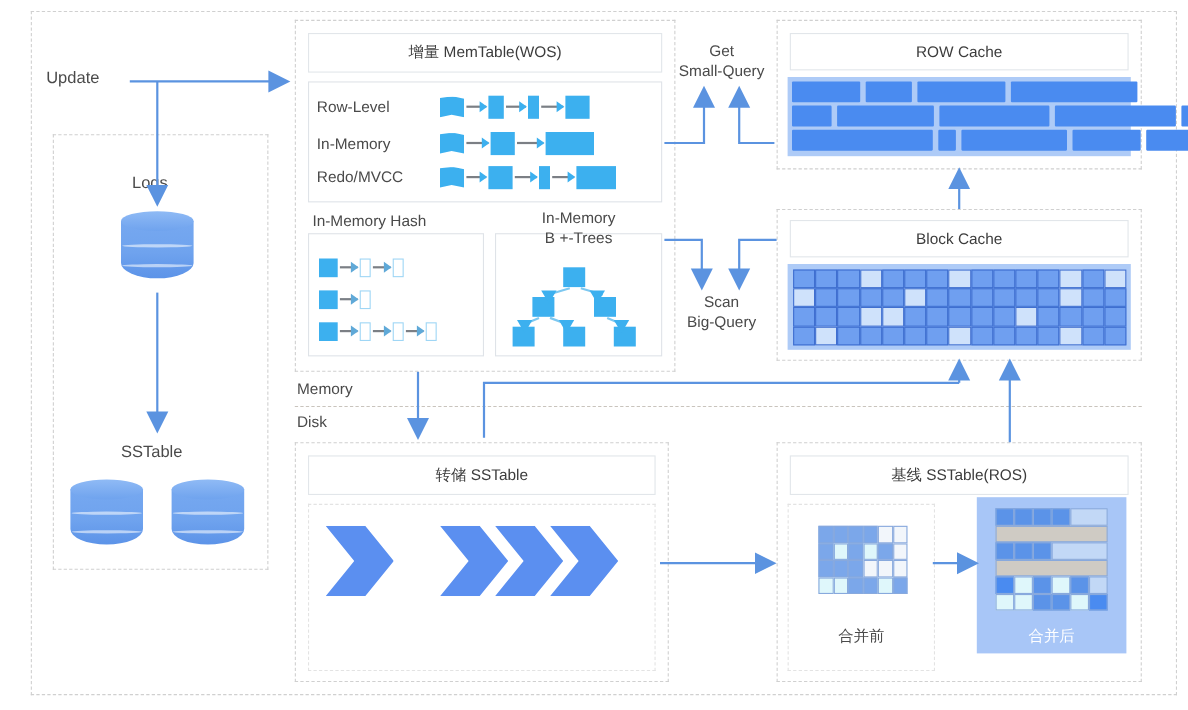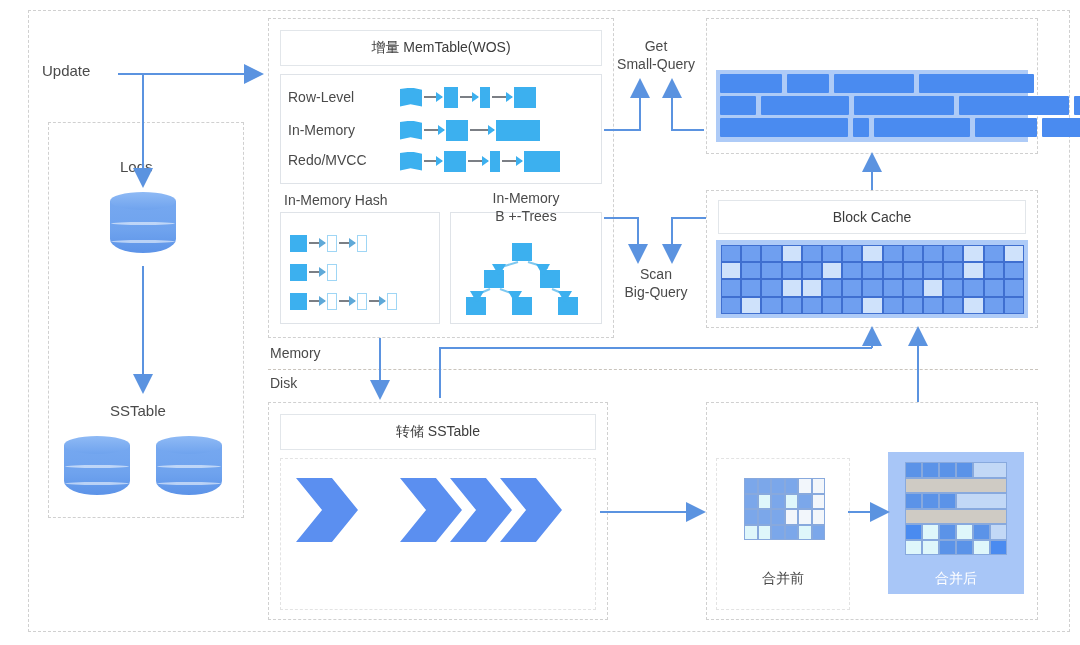--- a/index.html
+++ b/index.html
@@ -206,20 +206,21 @@
   <div class="tree-node" style="left:466px; top:297px; width:20px; height:18px;"></div>
   <div class="tree-node" style="left:512px; top:297px; width:20px; height:18px;"></div>
   <div class="tree-node" style="left:558px; top:297px; width:20px; height:18px;"></div>
 
   <div class="lbl ctr" style="left:606px; top:266px; width:100px;">Scan
 Big-Query</div>
   <div class="lbl ctr" style="left:608px; top:38px; width:96px;">Get
 Small-Query</div>
 
   <div class="dashed-box" style="left:706px; top:18px; width:332px; height:136px;"></div>
+  <div class="panel-title" style="left:718px; top:30px; width:308px; height:34px;">ROW Cache</div>
   <div class="cache-pad" style="left:716px; top:70px; width:312px; height:72px;"></div>
   <div id="rowcache-cells">
       <div class="rc-cell" style="left: 720px; top: 74px; width: 62px; height: 19px;"></div>
       <div class="rc-cell" style="left: 787px; top: 74px; width: 42px; height: 19px;"></div>
       <div class="rc-cell" style="left: 834px; top: 74px; width: 80px; height: 19px;"></div>
       <div class="rc-cell" style="left: 919px; top: 74px; width: 115px; height: 19px;"></div>
       <div class="rc-cell" style="left: 720px; top: 96px; width: 36px; height: 19px;"></div>
       <div class="rc-cell" style="left: 761px; top: 96px; width: 88px; height: 19px;"></div>
       <div class="rc-cell" style="left: 854px; top: 96px; width: 100px; height: 19px;"></div>
       <div class="rc-cell" style="left: 959px; top: 96px; width: 110px; height: 19px;"></div>
@@ -305,20 +306,21 @@
   <div class="panel-title" style="left:280px; top:414px; width:316px; height:36px;">转储 SSTable</div>
   <div class="solid-box" style="left:280px; top:458px; width:316px; height:152px; border-style:dashed; border-color:#e3e3e3;"></div>
 
   <div class="chev" style="left:296px; top:478px; width:62px; height:64px;"></div>
   <div class="chev" style="left:400px; top:478px; width:62px; height:64px;"></div>
   <div class="chev" style="left:450px; top:478px; width:62px; height:64px;"></div>
   <div class="chev" style="left:500px; top:478px; width:62px; height:64px;"></div>
 
 
   <div class="dashed-box" style="left:706px; top:402px; width:332px; height:218px;"></div>
+  <div class="panel-title" style="left:718px; top:414px; width:308px; height:36px;">基线 SSTable(ROS)</div>
 
   <div class="solid-box" style="left:716px; top:458px; width:134px; height:152px; border-style:dashed; border-color:#e3e3e3;"></div>
   <div id="before-grid">
       <div class="g-cell" style="left: 744px; top: 478px; width: 13.5px; height: 15.5px; background: rgb(123, 167, 234);"></div>
       <div class="g-cell" style="left: 757.5px; top: 478px; width: 13.5px; height: 15.5px; background: rgb(123, 167, 234);"></div>
       <div class="g-cell" style="left: 771px; top: 478px; width: 13.5px; height: 15.5px; background: rgb(123, 167, 234);"></div>
       <div class="g-cell" style="left: 784.5px; top: 478px; width: 13.5px; height: 15.5px; background: rgb(123, 167, 234);"></div>
       <div class="g-cell" style="left: 798px; top: 478px; width: 13.5px; height: 15.5px; background: rgb(242, 246, 251);"></div>
       <div class="g-cell" style="left: 811.5px; top: 478px; width: 13.5px; height: 15.5px; background: rgb(242, 246, 251);"></div>
       <div class="g-cell" style="left: 744px; top: 493.5px; width: 13.5px; height: 15.5px; background: rgb(123, 167, 234);"></div>

